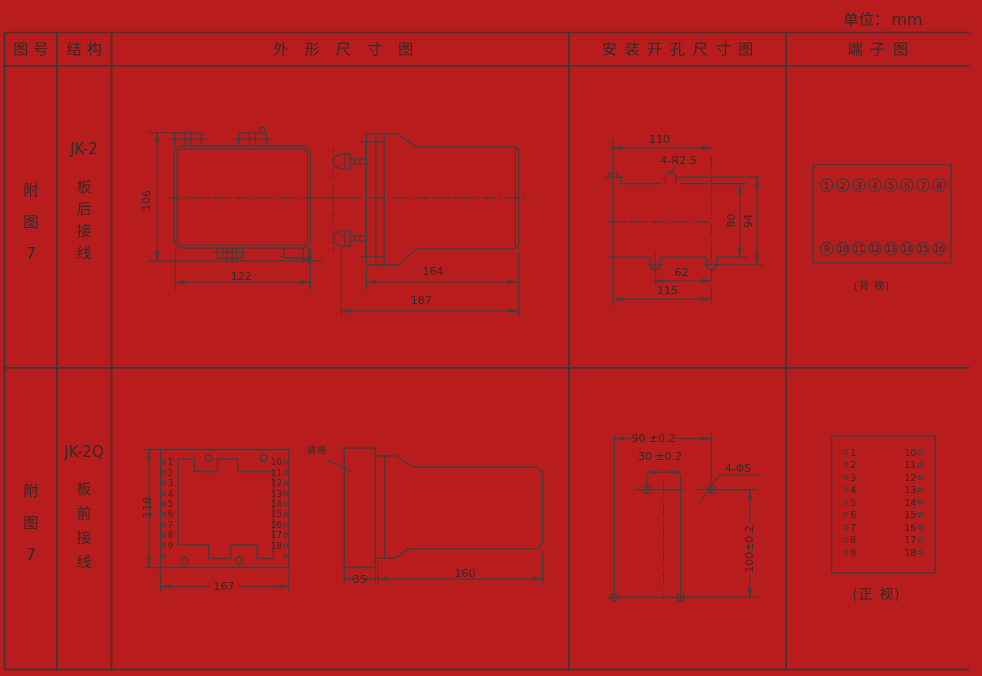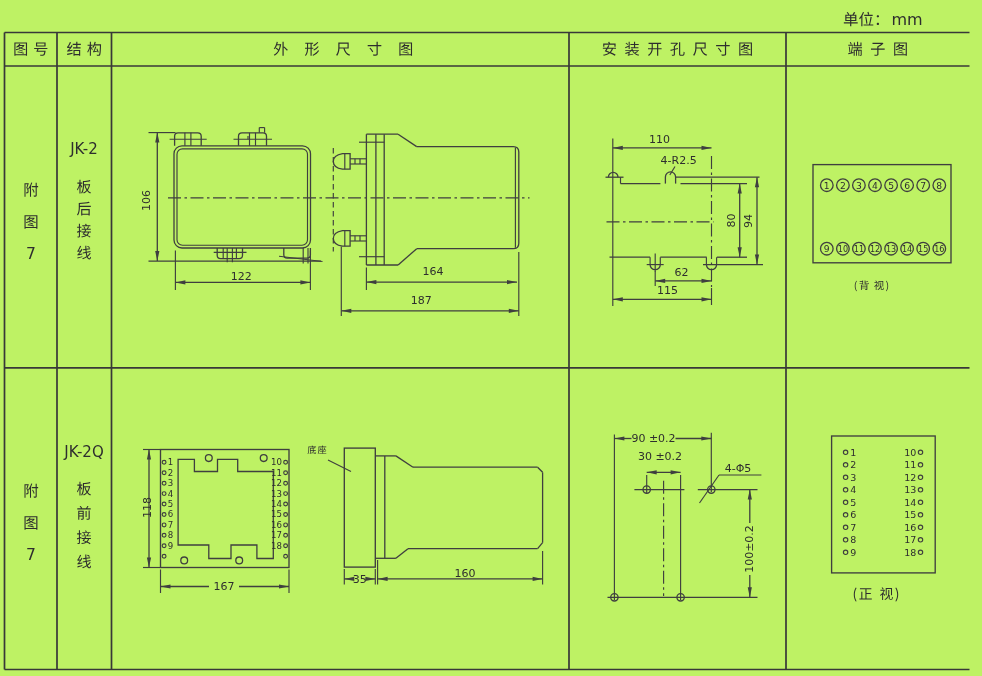--- a/index.html
+++ b/index.html
@@ -1,16 +1,16 @@
 <!DOCTYPE html>
 <html><head>
 <meta charset="utf-8">
 <style>
   html,body { margin:0; padding:0; background:#ffffff; }
-  .sheet { position:relative; width:982px; height:676px; background:#bef264; overflow:hidden; }
+  .sheet { position:relative; width:982px; height:676px; background:#b91c1c; overflow:hidden; }
   svg { display:block; }
   text.dv { font-family:"DejaVu Sans","Liberation Sans",sans-serif; }
 </style>
 </head>
 <body>
 
 <div class="sheet">
 <svg width="982" height="676" viewBox="0 0 982 676">
 <g>
         <line x1="4.5" y1="32.5" x2="969.5" y2="32.5" stroke="#383838" stroke-width="1.7"></line>

